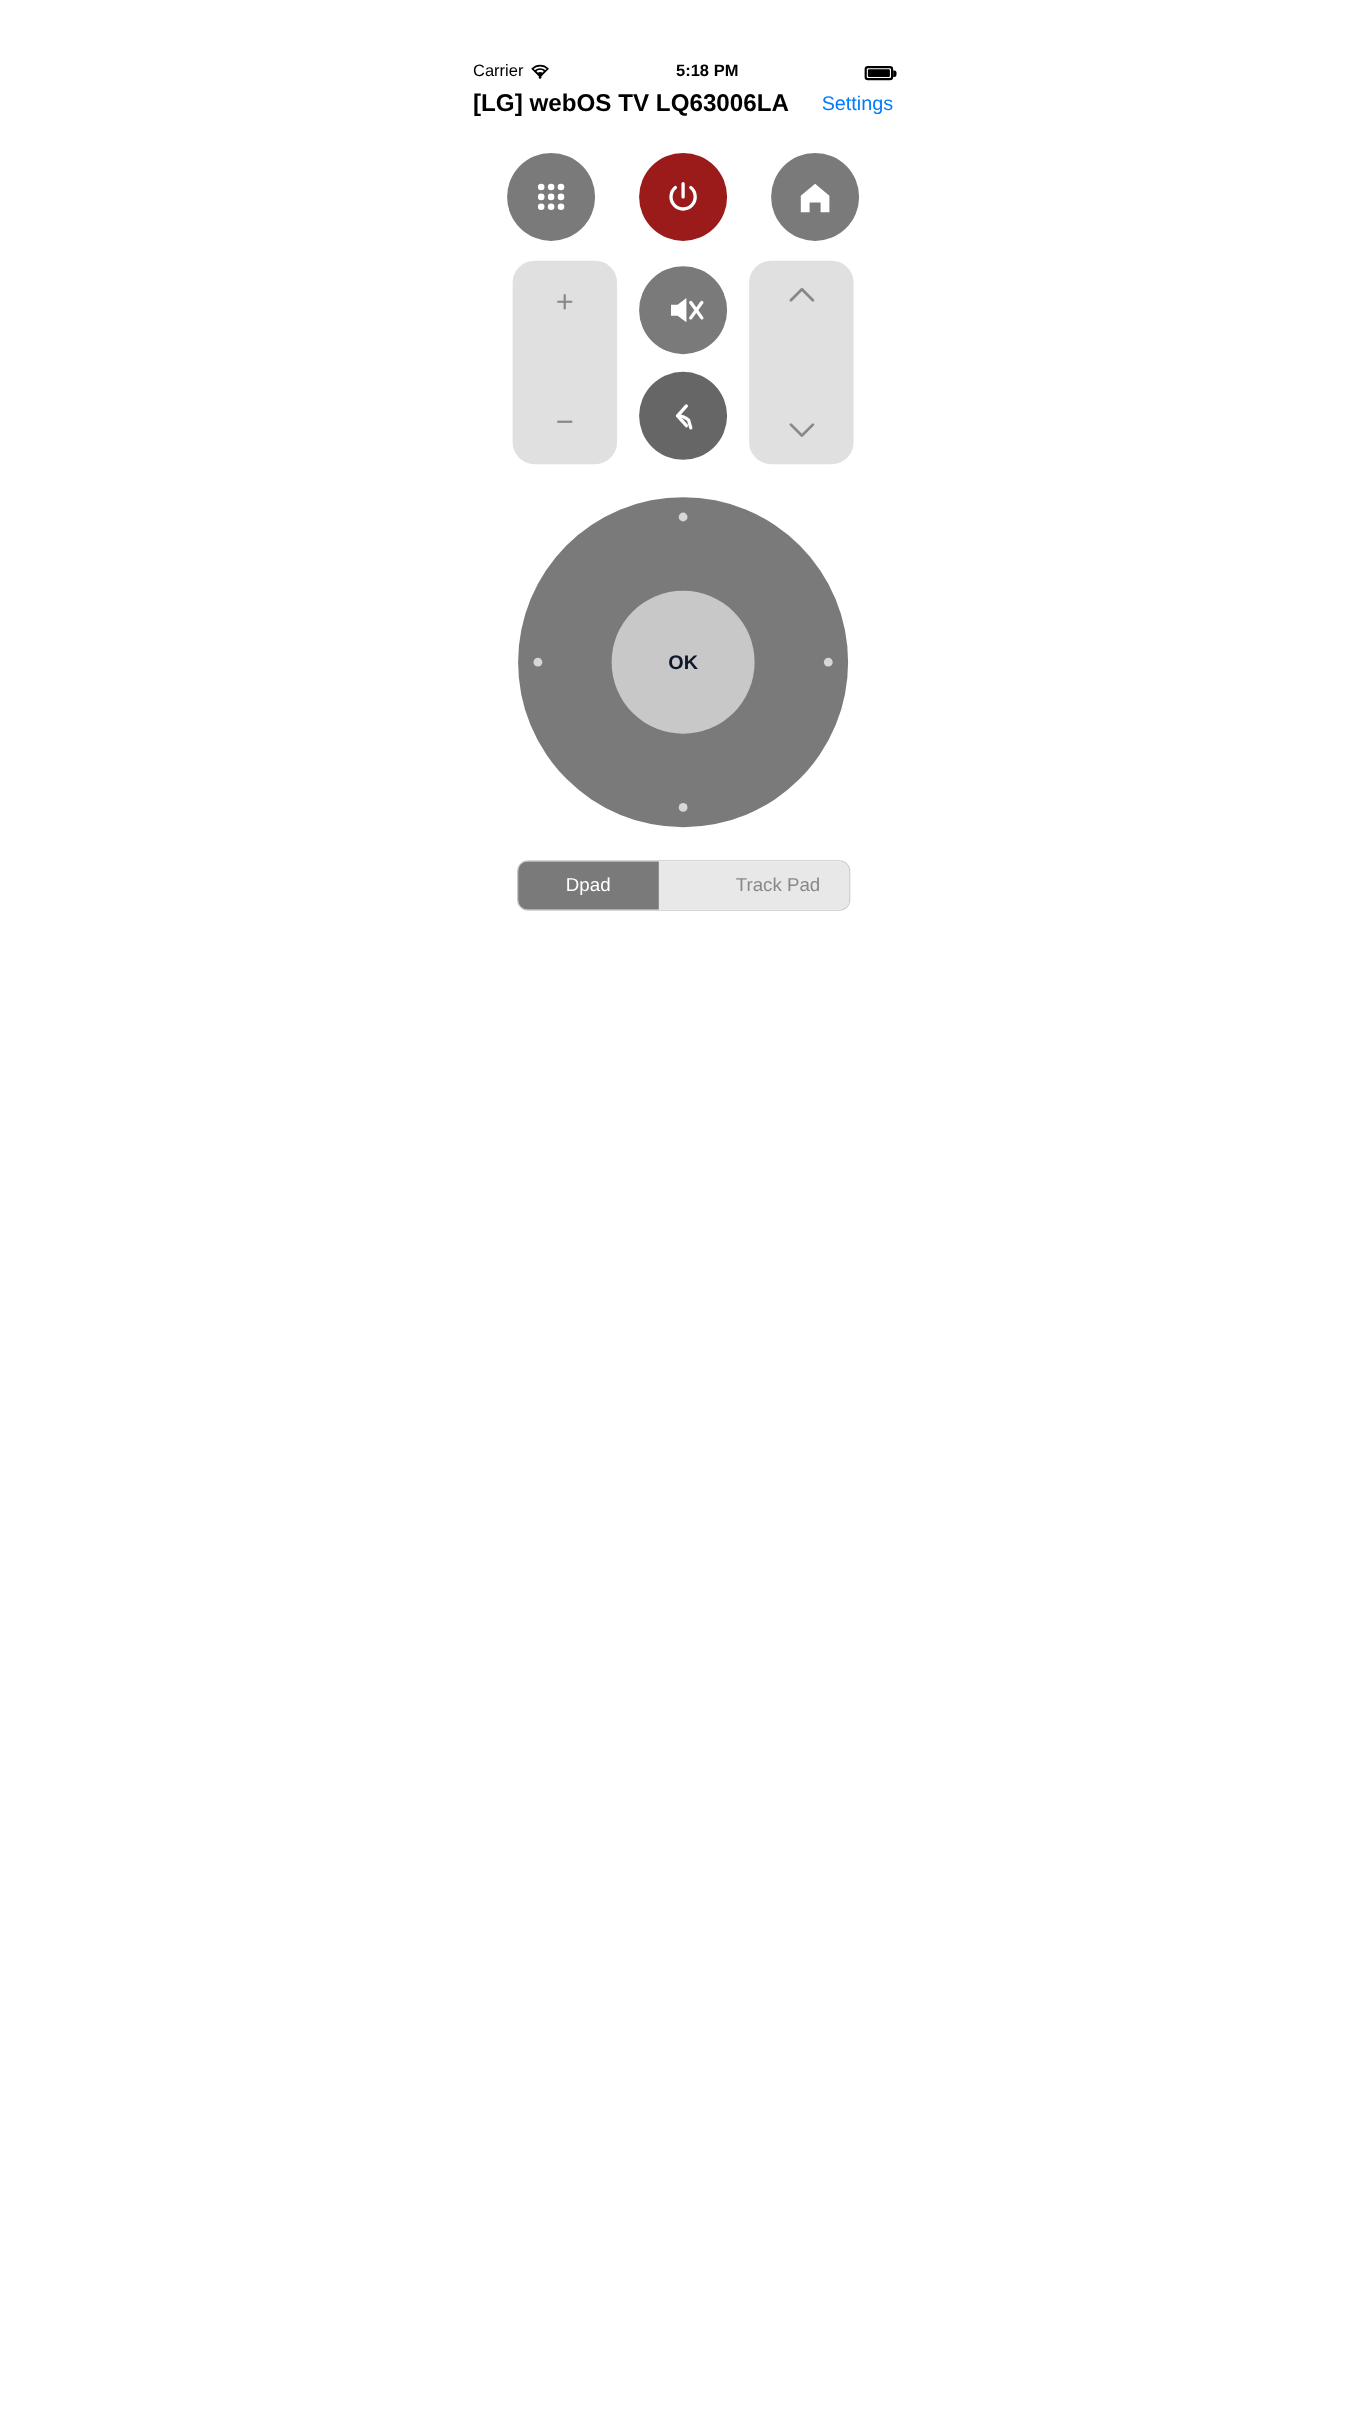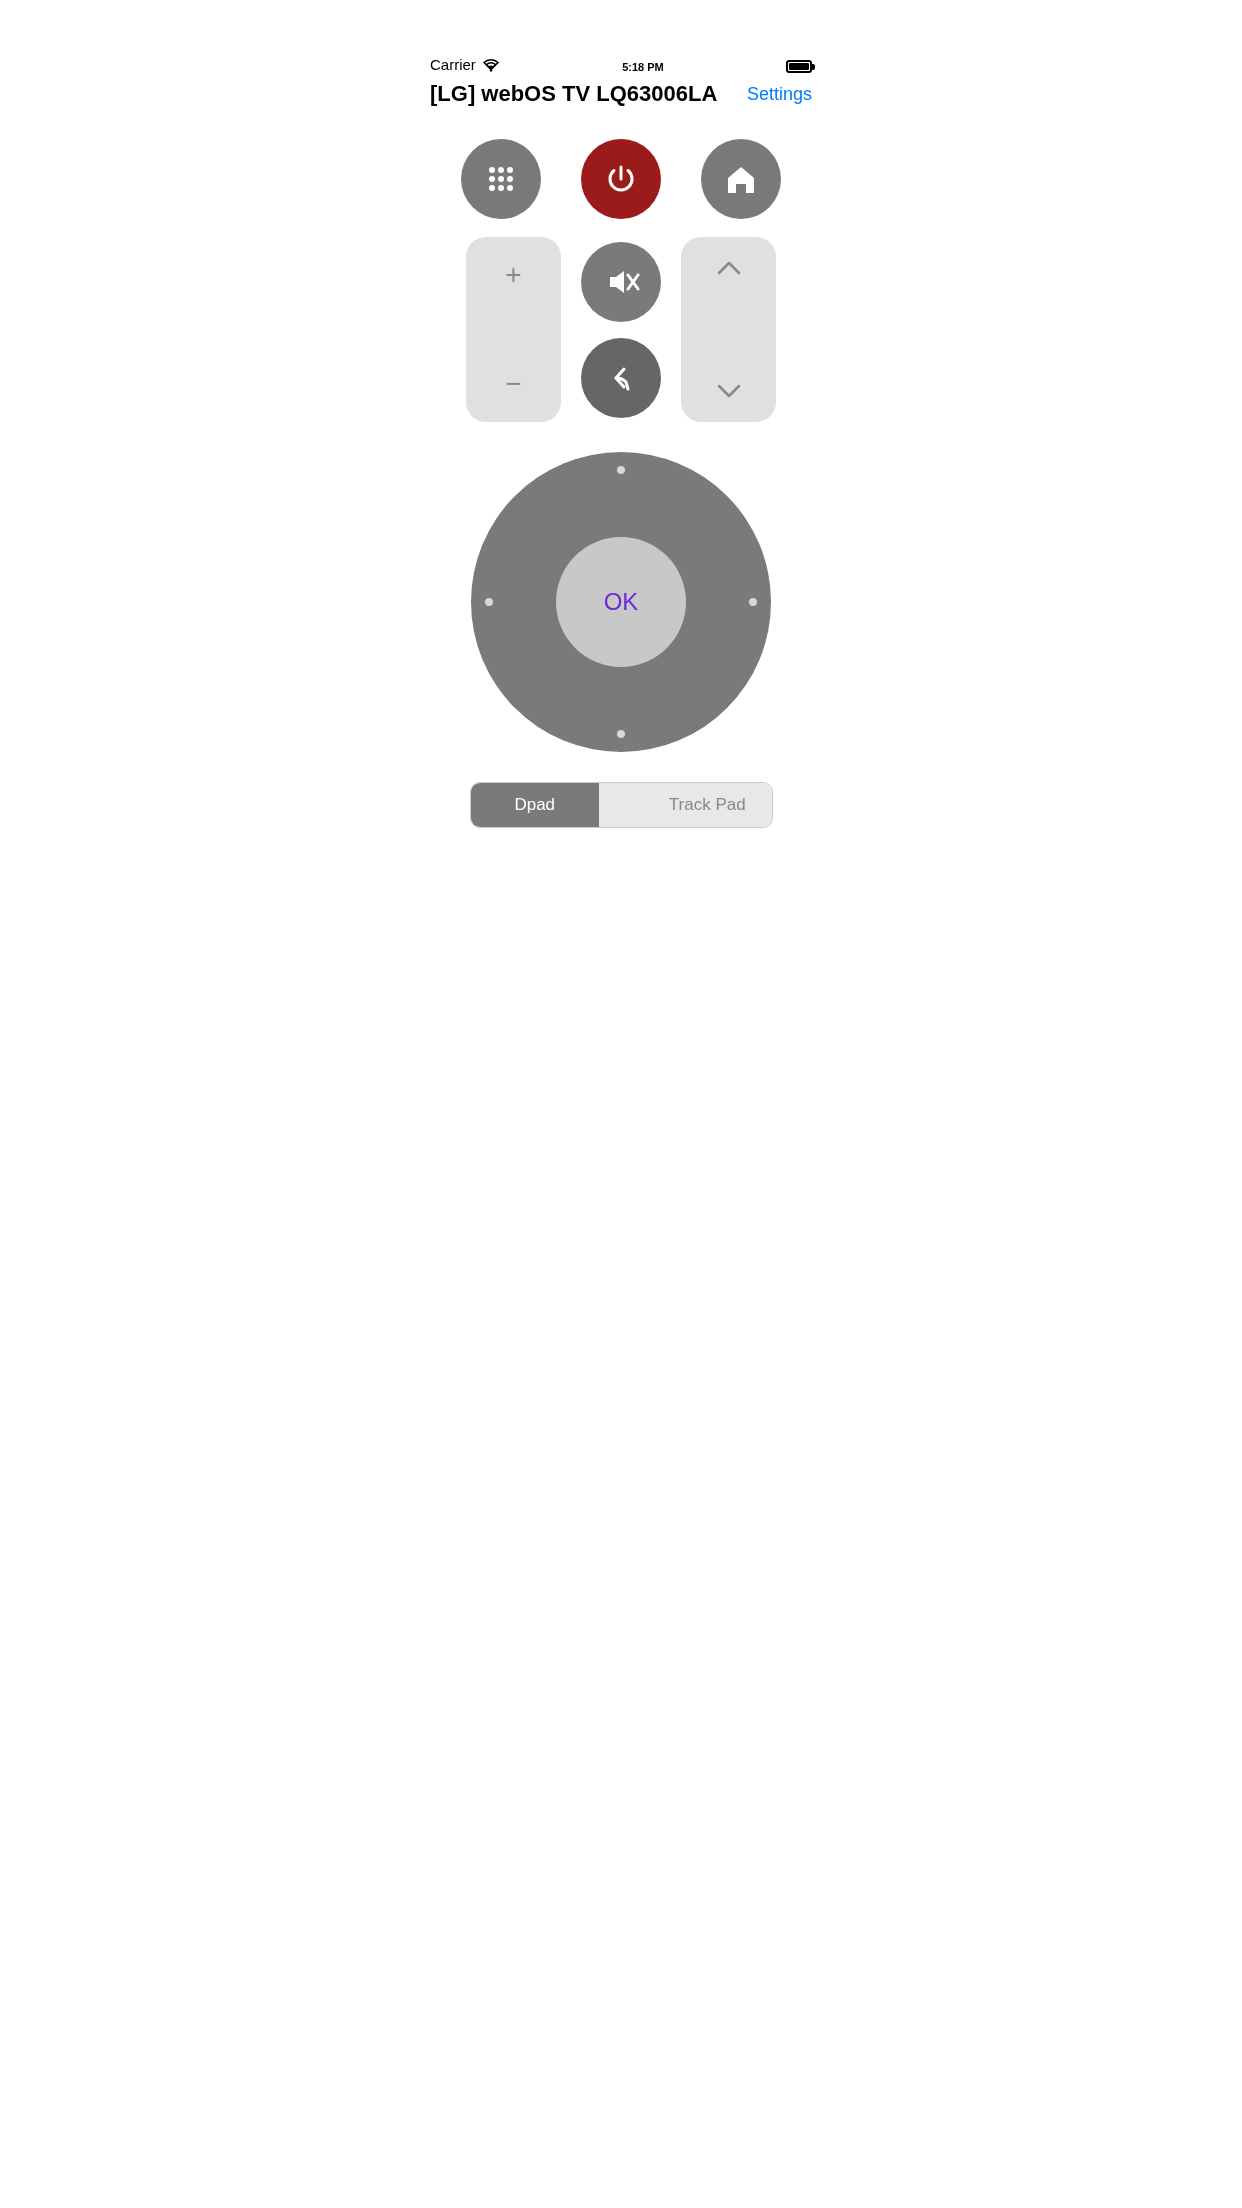--- a/index.html
+++ b/index.html
@@ -24,21 +24,21 @@
       font-weight: 500;
       margin-top: 48px;
     }
     .status-bar-left {
       display: flex;
       align-items: center;
       gap: 6px;
     }
     .status-bar-center {
       font-weight: 600;
-      font-size: 11px;
+      font-size: 15px;
     }
     .status-bar-right {
       display: flex;
       align-items: center;
       gap: 6px;
     }
     .battery-icon {
       width: 26px;
       height: 13px;
       border: 2px solid #000;
@@ -193,23 +193,23 @@
       cursor: pointer;
     }
 
     .ok-btn {
       width: 130px;
       height: 130px;
       border-radius: 50%;
       background: #c8c8c8;
       border: none;
       cursor: pointer;
-      font-size: 24px;
-      font-weight: 400;
-      color: #6d28d9;
+      font-size: 18px;
+      font-weight: 700;
+      color: #0f172a;
       outline: none;
       z-index: 2;
     }
 
     
     .dot {
       position: absolute;
       width: 8px;
       height: 8px;
       border-radius: 50%;

